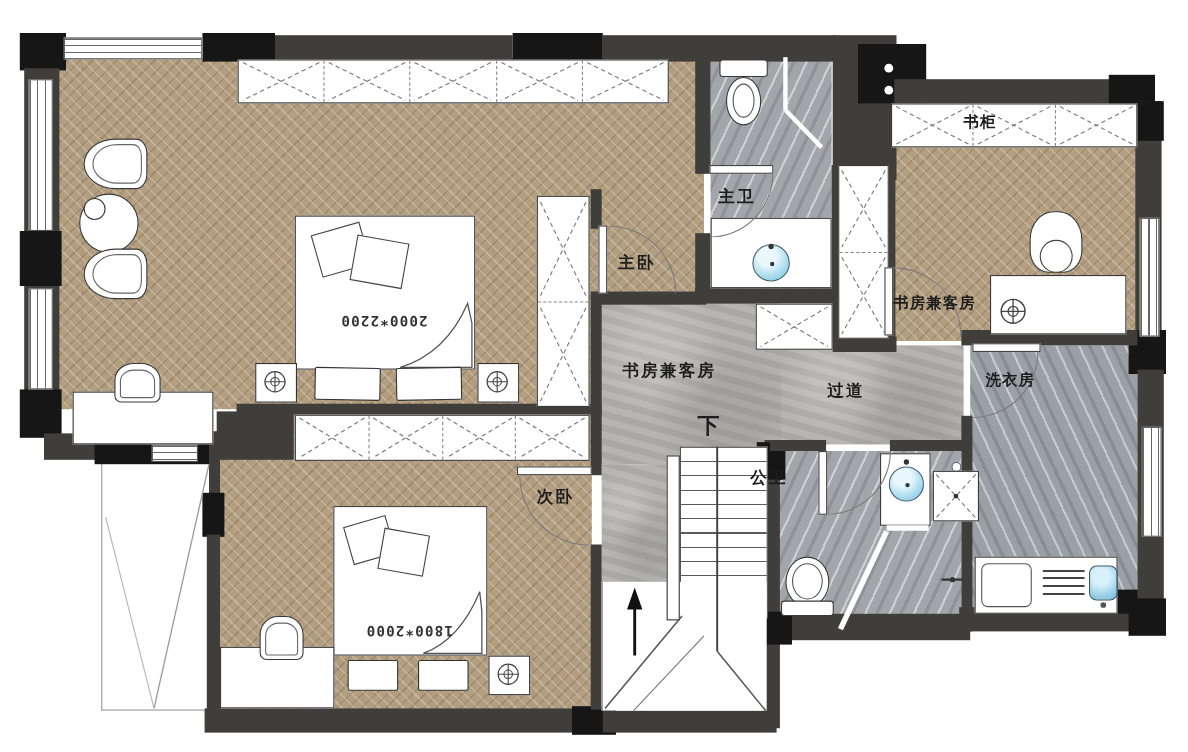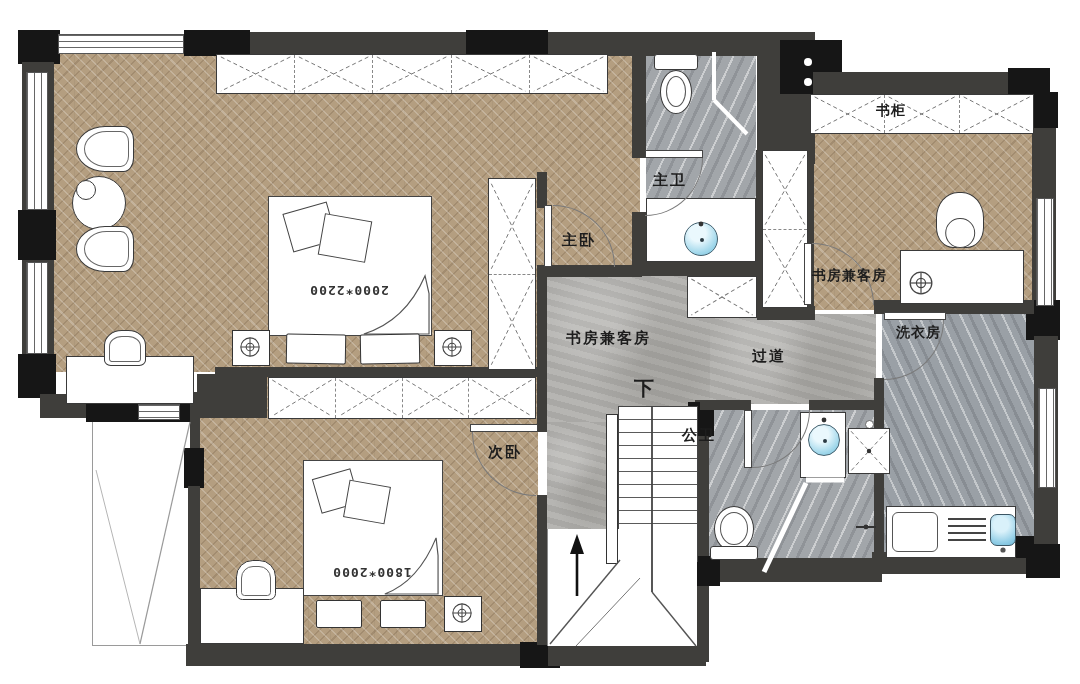--- a/index.html
+++ b/index.html
@@ -392,21 +392,21 @@
   <div class="sinkin" style="left:892px;top:512px;width:46px;height:40px"></div>
   <div class="washerlines" style="left:948px;top:518px;width:38px;height:28px"></div>
   <div class="washerdoor" style="left:990px;top:514px;width:26px;height:32px"></div>
 
   <div class="lab" style="left:562px;top:232px">主卧</div>
   <div class="lab" style="left:653px;top:172px">主卫</div>
   <div class="lab tight" style="left:876px;top:103px">书柜</div>
   <div class="lab tight" style="left:812px;top:268px">书房兼客房</div>
   <div class="lab" style="left:566px;top:330px">书房兼客房</div>
   <div class="lab" style="left:752px;top:348px">过道</div>
-  <div class="lab tight" style="left:896px;top:325px">洗衣房</div>
+  <div class="lab tight" style="left:896px;top:338px">洗衣房</div>
   <div class="lab" style="left:488px;top:444px">次卧</div>
   <div class="lab" style="left:682px;top:427px">公卫</div>
   <div class="lab big" style="left:634px;top:378px">下</div>
 
   <svg class="overlay" width="1080" height="684" viewBox="0 0 1080 684">
 
     <line x1="714" y1="52" x2="714" y2="100" stroke="#fff" stroke-width="4"></line>
     <line x1="714" y1="100" x2="747" y2="134" stroke="#fff" stroke-width="4"></line>
 
     <line x1="806" y1="480" x2="844" y2="480" stroke="#fff" stroke-width="5"></line>

